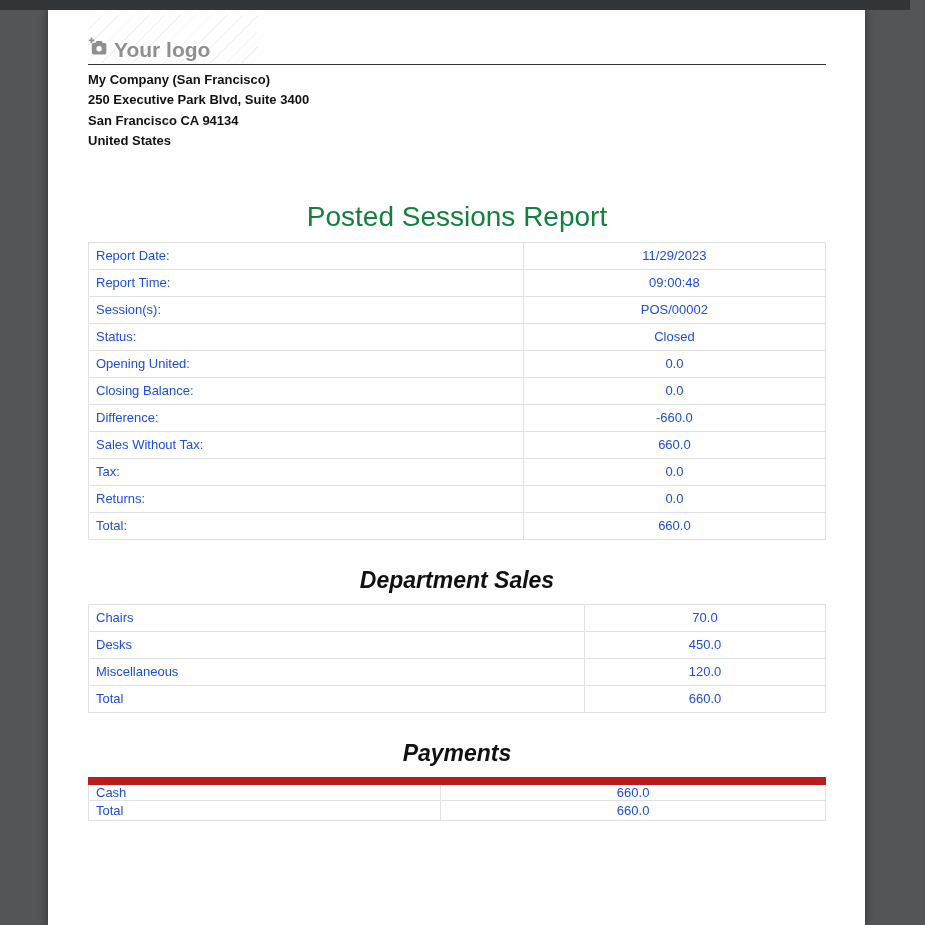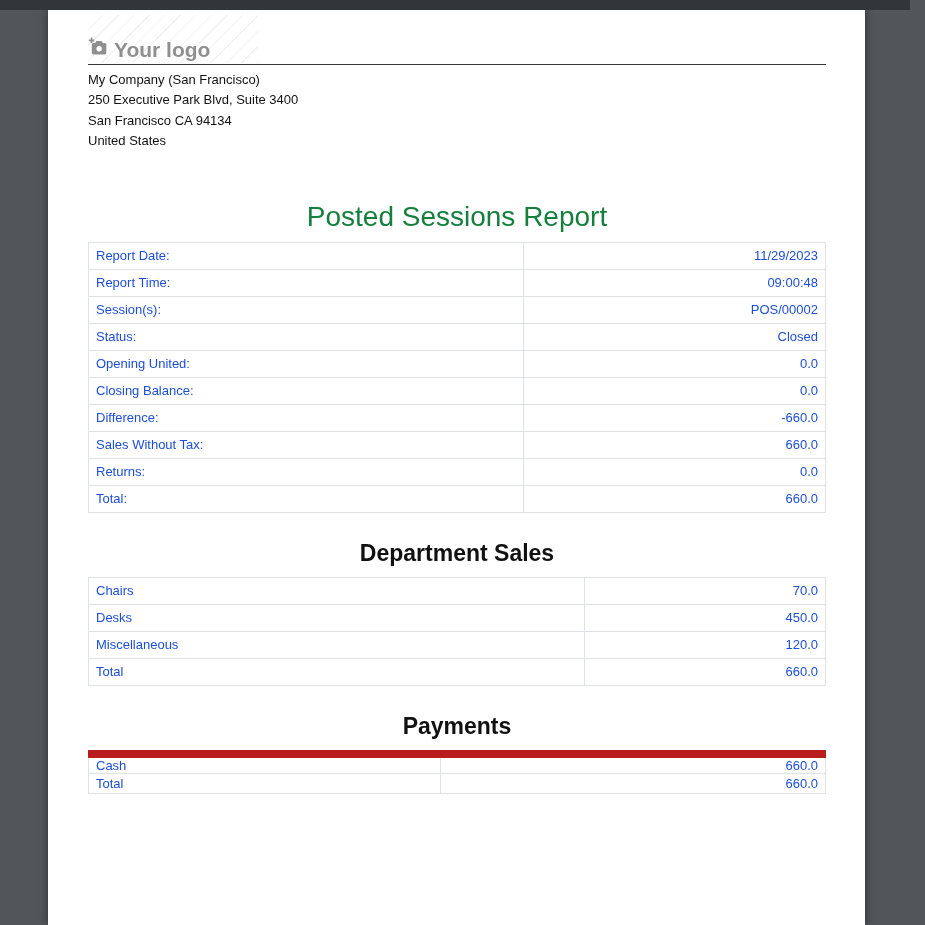--- a/index.html
+++ b/index.html
@@ -58,54 +58,56 @@
   .header-rule {
     border: 0;
     border-top: 1px solid #353535;
     margin: 1px 0 0 0;
   }
   .address {
     margin-top: 5px;
     font-size: 13px;
     line-height: 20.4px;
     color: #121212;
+    font-weight: bold;
   }
   
   .report-title {
     margin: 48px 0 8px 0;
     text-align: center;
     font-size: 28px;
     font-weight: 400;
     color: #15803d;
     line-height: 34px;
   }
   .section-heading {
     margin: 26px 0 10px 0;
     text-align: center;
     font-size: 23px;
     font-weight: 700;
     color: #111111;
     line-height: 28px;
+    font-style: italic;
   }
   
   table {
     width: 100%;
     border-collapse: collapse;
     font-size: 13px;
     color: #1d4ed8;
     table-layout: fixed;
   }
   td { vertical-align: middle; padding: 0 7px; }
   .summary-table td, .dept-table td {
     border: 1px solid #dee2e6;
     height: 27px;
   }
   .summary-table td.label { width: 59%; }
   .dept-table td.label   { width: 67.3%; }
-  td.value { text-align: right; }
+  td.value { text-align: center; }
   .pay-table { border-top: 8px solid #b91c1c; padding-left: 8px; }
   .pay-table td {
     border: 1px solid #dee2e6;
     border-top-width: 0;
     height: 20px;
   }
   .pay-table tr:first-child td { border-top: 0; }
   .pay-table td.label { width: 47.8%; }
 </style>
 </head>
@@ -167,20 +169,24 @@
         </tr>
         <tr>
           <td class="label">Difference:</td>
           <td class="value">-660.0</td>
         </tr>
         <tr>
           <td class="label">Sales Without Tax:</td>
           <td class="value">660.0</td>
         </tr>
         <tr>
+          <td class="label">Tax:</td>
+          <td class="value">0.0</td>
+        </tr>
+        <tr>
           <td class="label">Returns:</td>
           <td class="value">0.0</td>
         </tr>
         <tr>
           <td class="label">Total:</td>
           <td class="value">660.0</td>
         </tr>
       </tbody>
     </table>
 

